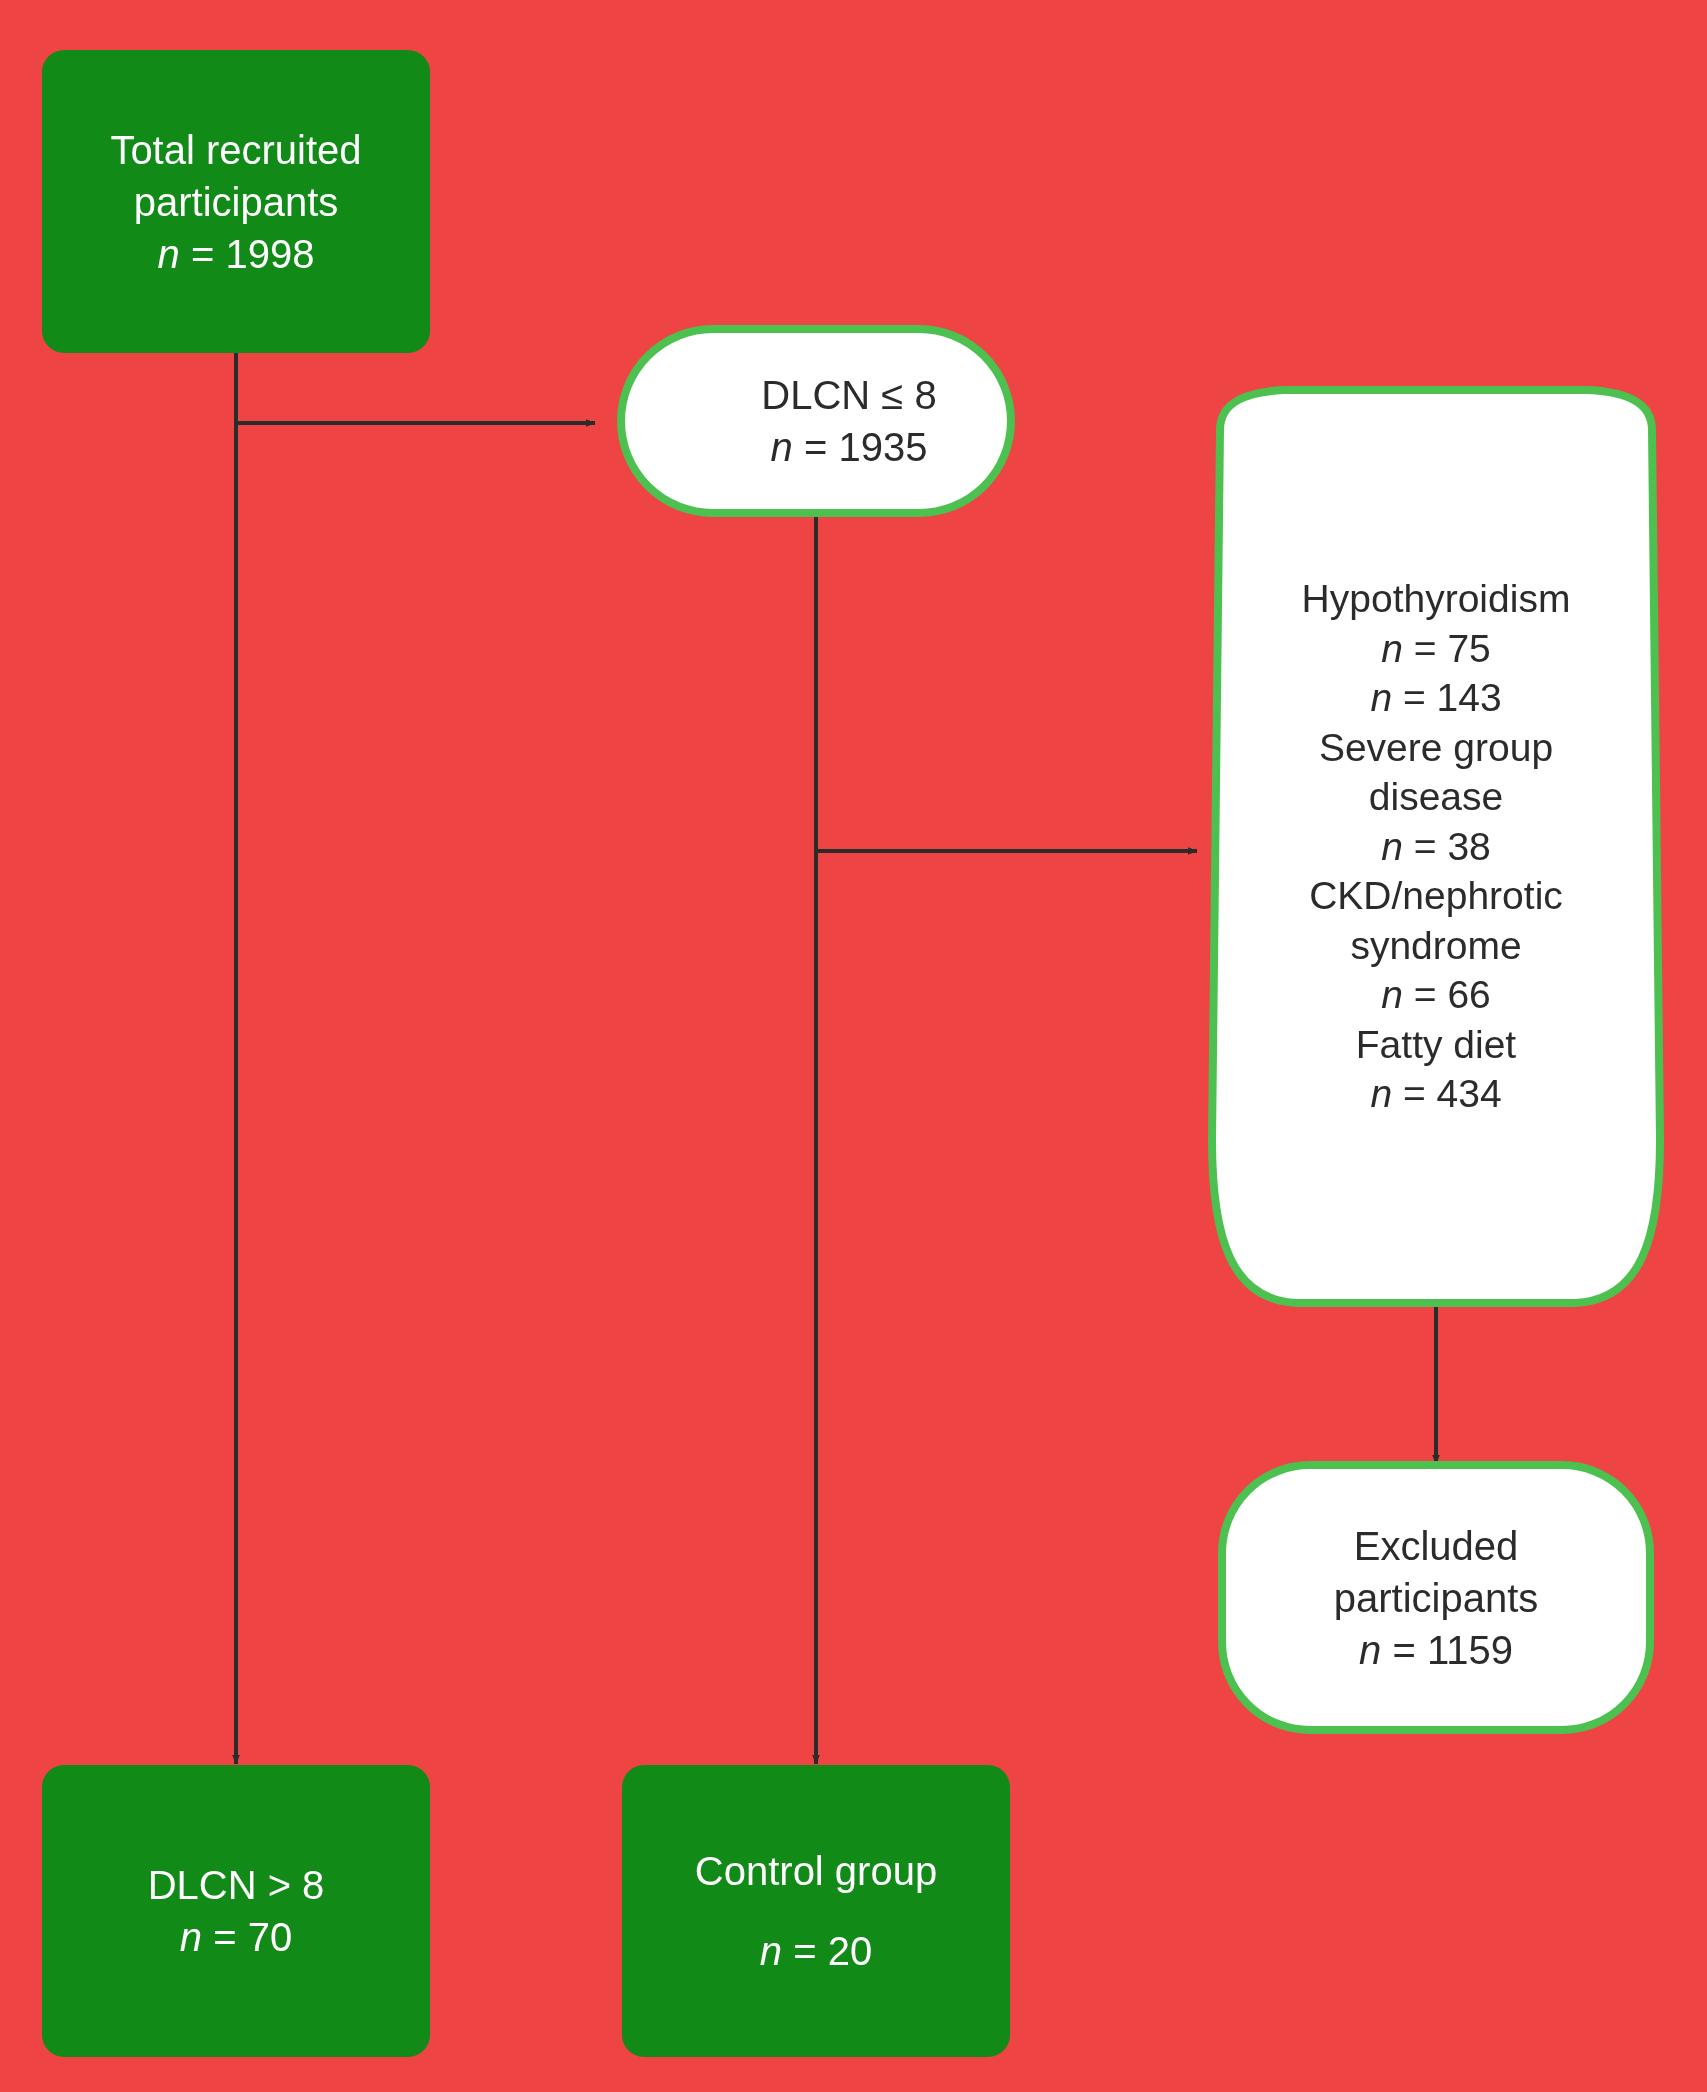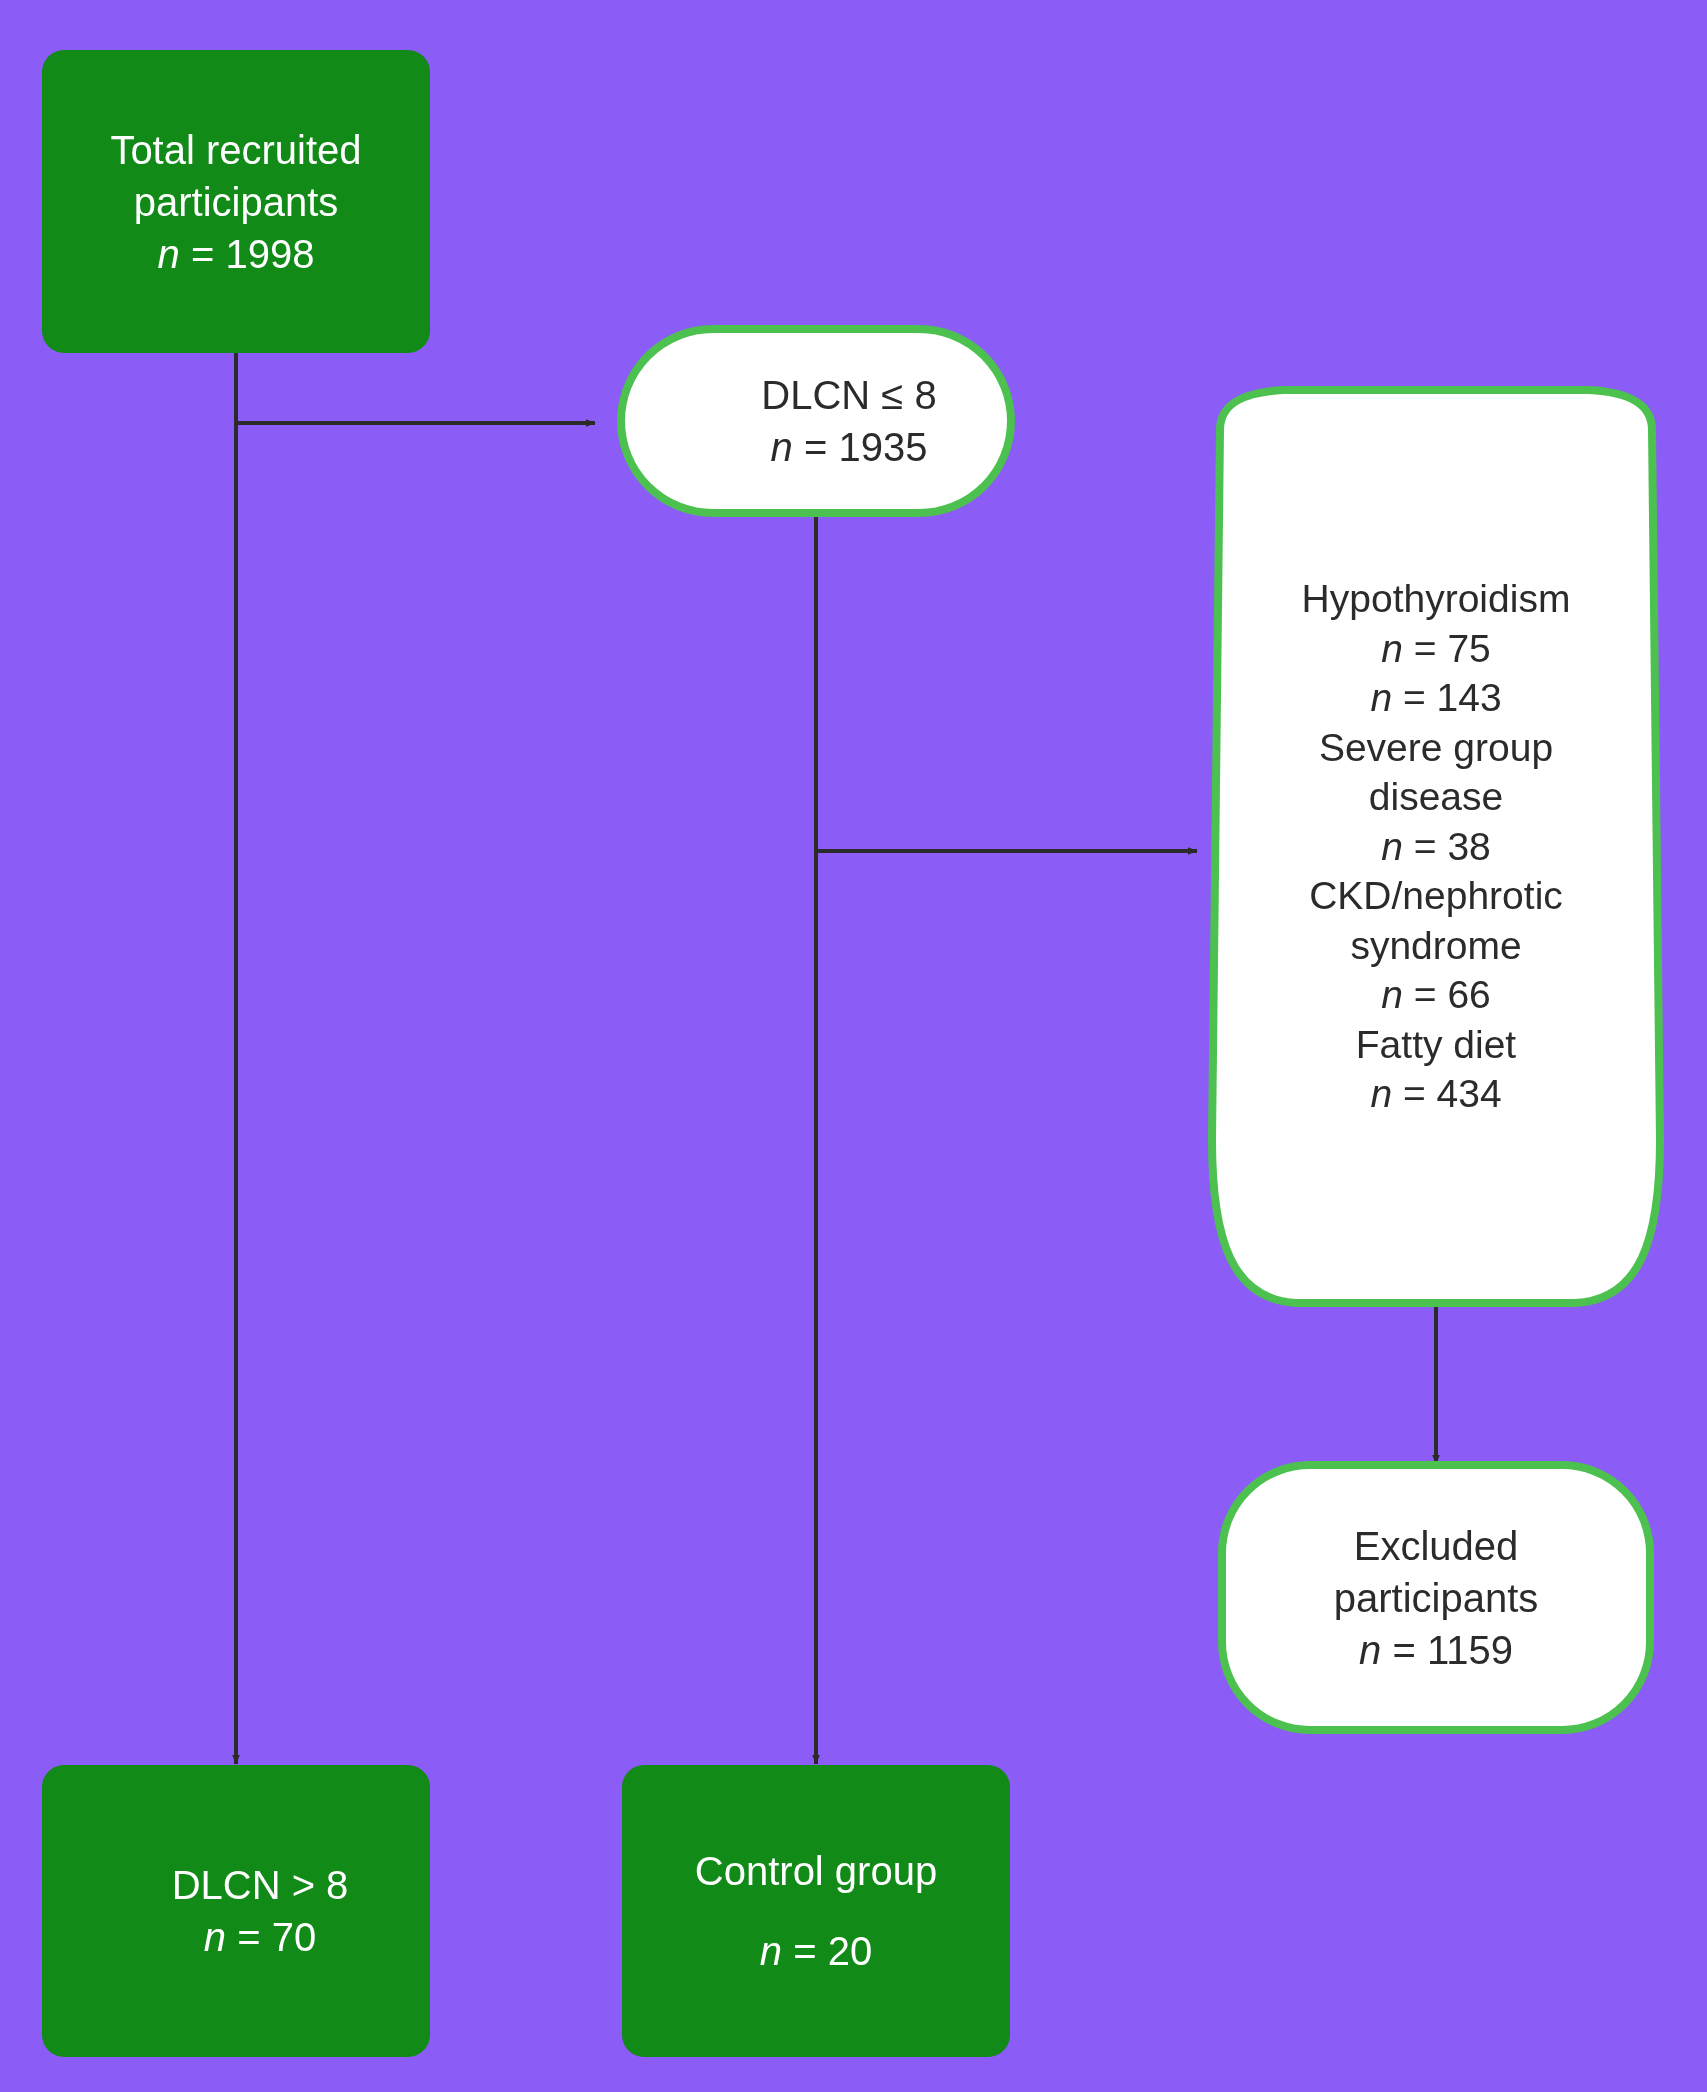--- a/index.html
+++ b/index.html
@@ -7,21 +7,21 @@
     padding: 0;
     background: #ffffff;
   }
   body {
     font-family: "Liberation Sans", sans-serif;
   }
   #flowchart-root {
     position: relative;
     width: 1707px;
     height: 2092px;
-    background: #8b5cf6;
+    background: #ef4444;
     overflow: hidden;
   }
   svg.fc-canvas {
     position: absolute;
     left: 0;
     top: 0;
     width: 1707px;
     height: 2092px;
   }
   .node-text {
@@ -154,21 +154,21 @@
   </div>
 
   <div class="node-text outlined" style="left:1222px; top:1465px; width:428px; height:265px;">
     <span class="line">Excluded</span>
     <span class="line">participants</span>
     <span class="line">
       <em class="nvar">n</em><span> =  </span><span>1159</span>
     </span>
   </div>
 
-  <div class="node-text filled" style="left:42px; top:1765px; width:388px; height:292px;margin-left:24px;">
+  <div class="node-text filled" style="left:42px; top:1765px; width:388px; height:292px;">
     <span class="line">DLCN &gt; 8</span>
     <span class="line">
       <em class="nvar">n</em><span> = </span><span>70</span>
     </span>
   </div>
 
   <div class="node-text filled" style="left:622px; top:1765px; width:388px; height:292px;gap:28px;">
     <span class="line">Control group</span>
     <span class="line">
       <em class="nvar">n</em><span> = </span><span>20</span>

